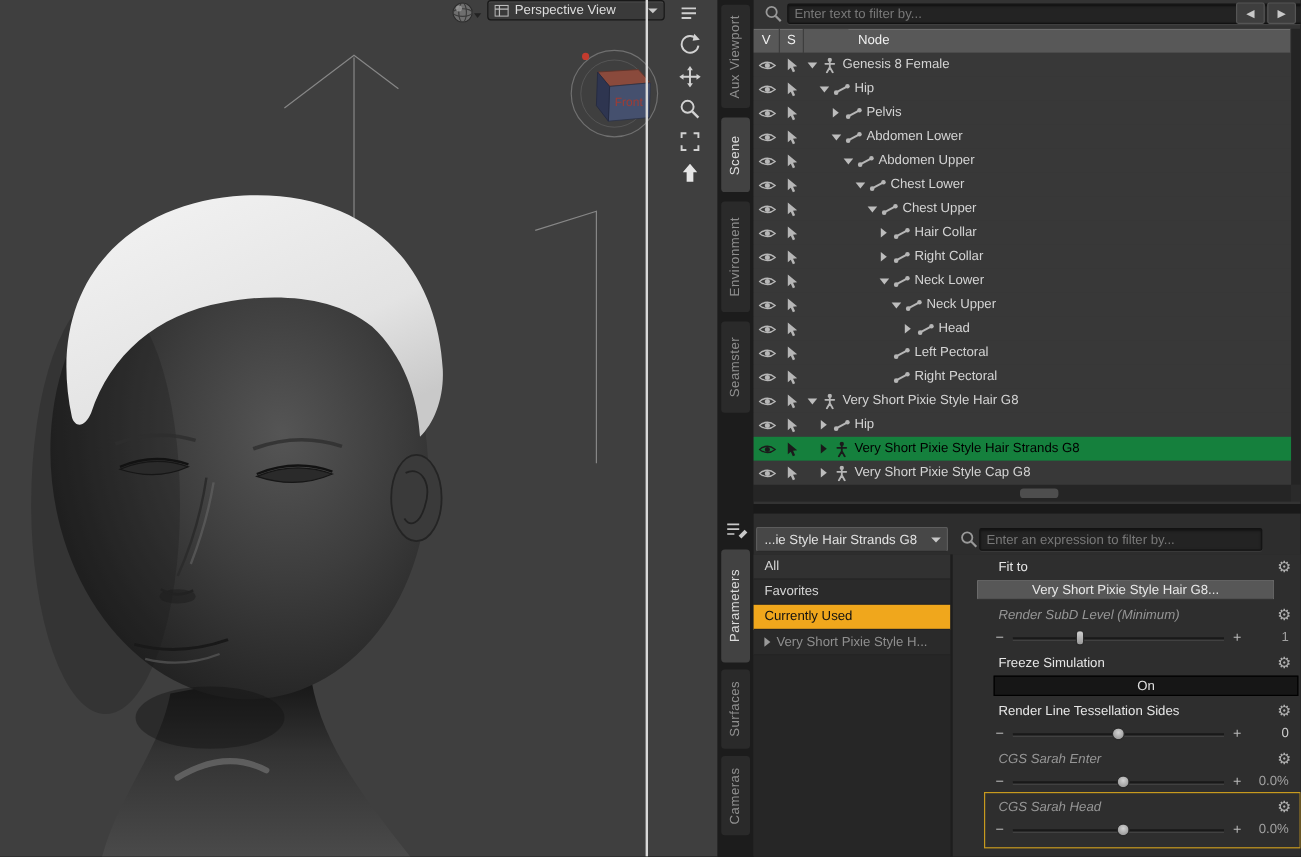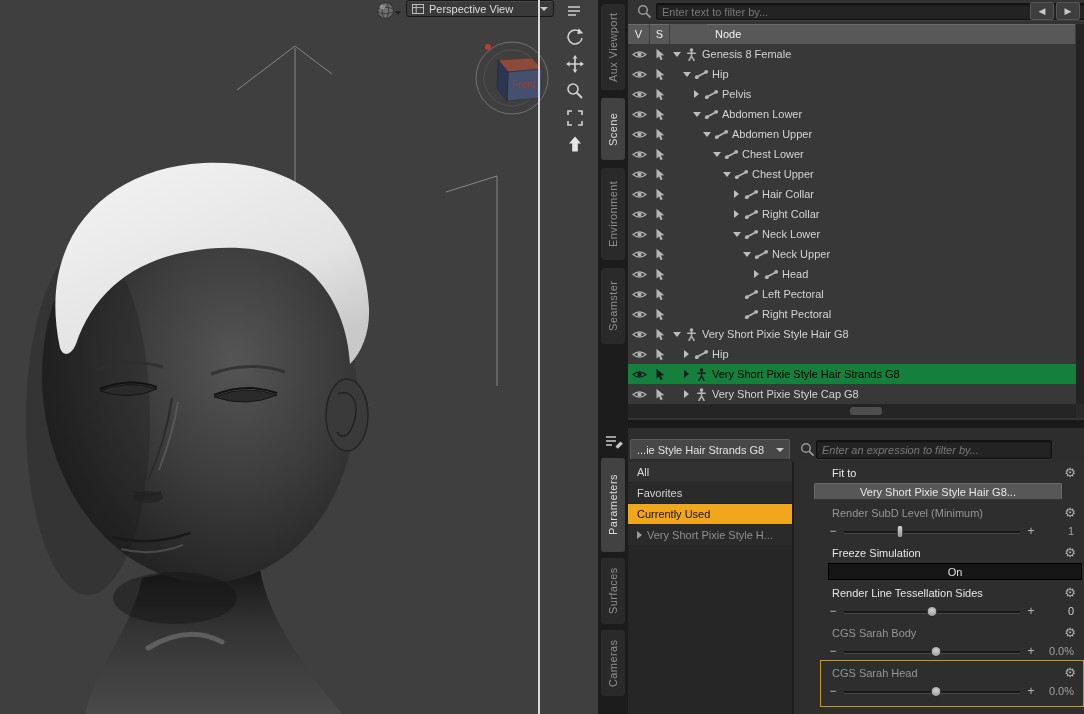--- a/index.html
+++ b/index.html
@@ -52,33 +52,33 @@
 .hscroll{position:absolute;left:0;top:404px;width:448px;height:14px;background:#252525;}
 .hthumb{position:absolute;left:222px;top:3px;width:32px;height:8px;background:#4e4e4e;border-radius:3px;}
 .scorner{position:absolute;right:0;top:404px;width:8px;height:14px;background:#2a2a2a;}
 .pane-divider{position:absolute;left:628px;top:420px;width:456px;height:8px;background:#191919;}
 
 
 .params-pane{position:absolute;left:628px;top:428px;width:456px;height:286px;background:#2d2d2d;}
 .node-dd{position:absolute;left:2px;top:11px;width:160px;height:21px;background:#474747;border:1px solid #5c5c5c;border-bottom-color:#2a2a2a;border-radius:2px;display:flex;align-items:center;color:#e2e2e2;font-size:11px;padding:0 5px 0 6px;cursor:pointer;}
 .node-dd .lbl{flex:1;white-space:nowrap;overflow:hidden;}
 .search-ic.p{left:172px;top:14px;}
-input.param-filt{position:absolute;left:188px;top:12px;width:236px;height:19px;font-style:italic;}
+input.param-filt{position:absolute;left:188px;top:12px;width:236px;height:19px;}
 .group-list{position:absolute;left:0;top:34px;width:164px;height:252px;background:#262626;}
 .grow{height:21px;display:flex;align-items:center;padding-left:9px;font-size:11px;color:#d6d6d6;background:#313131;border-bottom:1px solid #242424;cursor:pointer;}
 .grow.alt{background:#2a2a2a;}
 .grow.sel{background:#f0a71c;color:#111;}
 .grow.dim span{color:#8f8f8f;}
 .garr{width:0;height:0;border-top:4px solid transparent;border-bottom:4px solid transparent;border-left:5px solid #9a9a9a;margin-right:5px;}
 .vdiv2{position:absolute;left:164px;top:34px;width:2px;height:252px;background:#1d1d1d;}
 .params-list{position:absolute;left:166px;top:34px;width:290px;height:252px;background:#2e2e2e;overflow:hidden;}
 .pblock{position:absolute;left:0;width:290px;height:40px;}
 .pl-row{height:18px;position:relative;display:flex;align-items:center;}
 .plabel{margin-left:38px;font-size:11px;color:#e6e6e6;white-space:nowrap;}
-.pblock.muted .plabel{color:#969696;text-align:center;}
+.pblock.muted .plabel{color:#969696;font-style:italic;text-align:center;}
 .gear{position:absolute;right:8px;top:0;color:#b0b0b0;font-size:13px;line-height:17px;cursor:pointer;}
 .pctl{height:20px;position:relative;}
 .pbtn{position:absolute;left:20px;top:1px;width:248px;height:17px;background:#575757;border:1px solid #6a6a6a;border-bottom-color:#333;border-radius:2px;color:#e8e8e8;font-size:11px;display:flex;align-items:center;justify-content:center;cursor:pointer;white-space:nowrap;overflow:hidden;}
 .pon{position:absolute;left:34px;top:1px;width:254px;height:17px;background:#161616;border:1px solid #000;color:#e0e0e0;font-size:11px;display:flex;align-items:center;justify-content:center;cursor:pointer;}
 .srow{position:absolute;left:0;top:0;width:290px;height:20px;}
 .sbtn{position:absolute;top:0;width:14px;height:18px;color:#b8b8b8;font-size:12px;text-align:center;line-height:18px;cursor:pointer;}
 .sbtn.minus{left:32px;}.sbtn.plus{left:230px;}
 .strack{position:absolute;left:50px;top:9px;width:176px;height:2px;background:#191919;box-shadow:0 1px 0 rgba(255,255,255,.12);}
 .shandle{position:absolute;top:-5px;transform:translateX(-50%);cursor:pointer;}
 .shandle.dot{width:11px;height:11px;border-radius:50%;background:radial-gradient(circle at 50% 38%,#d2d2d2,#8a8a8a);border:1px solid #2a2a2a;}
@@ -746,21 +746,21 @@
               <span class="strack">
                 <span class="shandle dot" style="left:50%"></span>
               </span>
               <span class="sbtn plus">+</span>
               <span class="sval">0</span>
             </div>
           </div>
         </div>
         <div class="pblock muted" style="top:162px">
           <div class="pl-row">
-            <span class="plabel">CGS Sarah Body</span>
+            <span class="plabel">CGS Sarah Enter</span>
             <span class="gear">⚙</span>
           </div>
           <div class="pctl">
             <div class="srow">
               <span class="sbtn minus">−</span>
               <span class="strack">
                 <span class="shandle dot" style="left:52%"></span>
               </span>
               <span class="sbtn plus">+</span>
               <span class="sval">0.0%</span>

